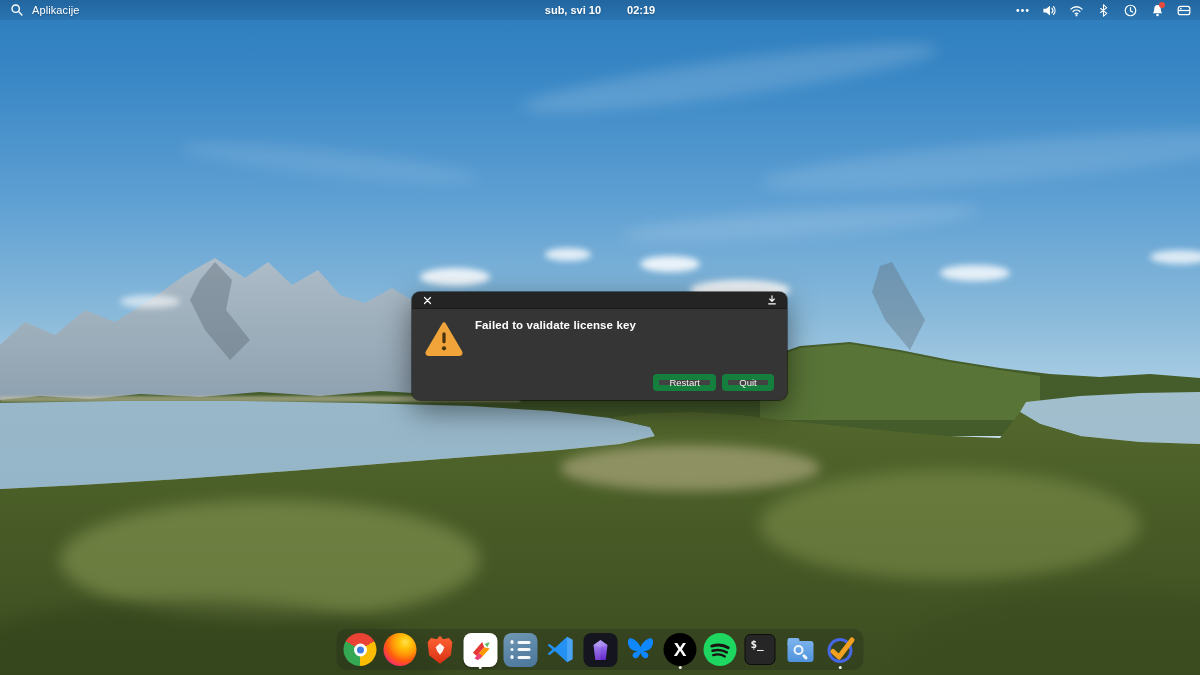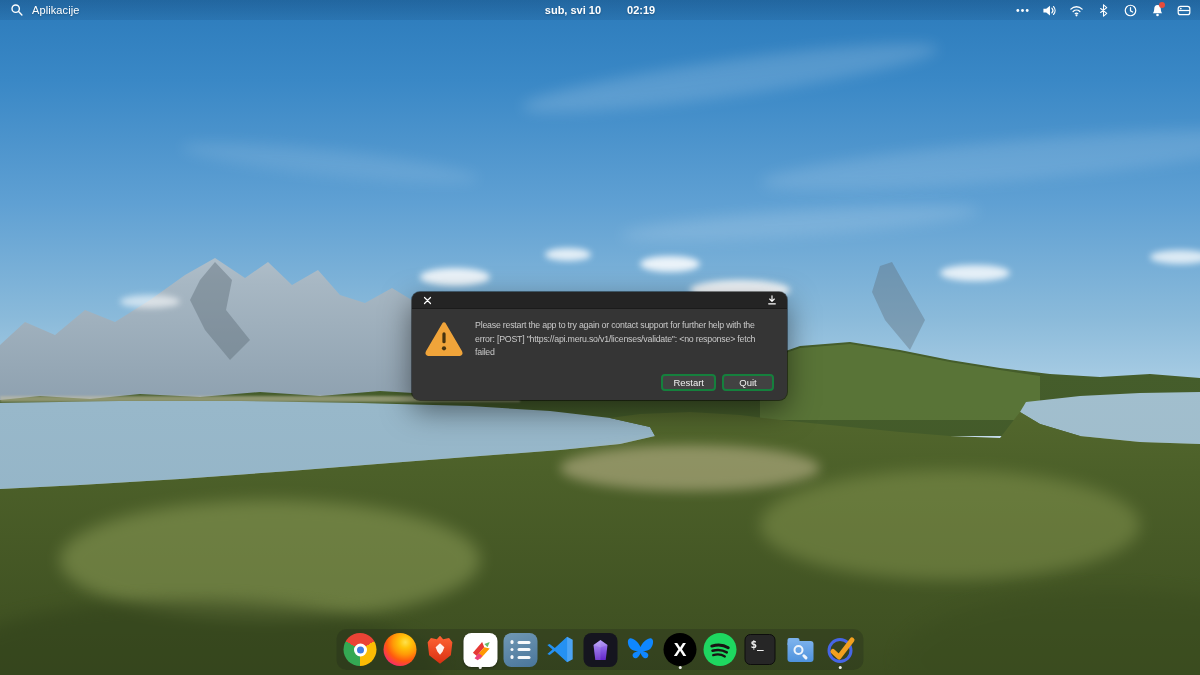--- a/index.html
+++ b/index.html
@@ -70,21 +70,21 @@
     overflow:hidden; }
   .dlg-titlebar { height:17px; background:#242424; border-bottom:1px solid #1b1b1b;
     display:flex; align-items:center; justify-content:space-between; padding:0 8px; }
   .dlg-tb-btn { width:14px; height:14px; display:flex; align-items:center; justify-content:center; cursor:pointer; }
   .dlg-body { display:flex; padding:10px 14px 0 13px; gap:12px; }
   .warn { flex:0 0 38px; padding-top:2px; }
   .dlg-texts { flex:1; min-width:0; }
   .dlg-title { color:#fff; font-size:11.5px; font-weight:bold; letter-spacing:.1px; margin-bottom:5px; }
   .dlg-msg { color:#c9c9c9; font-size:8.8px; letter-spacing:-.22px; line-height:1.55; width:298px; }
   .dlg-actions { position:absolute; right:13px; bottom:9px; display:flex; gap:6px; }
-  .btn { min-width:52px; height:17px; background:#424242; border:2px solid #15803d; border-radius:4px;
+  .btn { min-width:52px; height:17px; background:#424242; border:6px solid #15803d; border-radius:4px;
     color:#f0f0f0; font-size:9.5px; font-family:"Liberation Sans",sans-serif; display:flex; align-items:center;
     justify-content:center; padding:0 10px; cursor:pointer; }
 
   
   .dock { position:absolute; left:50%; transform:translateX(-50%); bottom:5px; height:41px; z-index:40;
     display:flex; align-items:center; gap:3px; padding:0 5px;
     background:rgba(34,40,26,.30); border-radius:10px; }
   .dock-item { position:relative; width:37px; height:41px; display:flex; align-items:center; justify-content:center; cursor:pointer; }
   .dot { display:none; position:absolute; bottom:1px; left:50%; transform:translateX(-50%);
     width:3.5px; height:3.5px; border-radius:50%; background:rgba(255,255,255,.92); }
@@ -231,21 +231,21 @@
     </div>
     <div class="dlg-body">
       <div class="warn">
         <svg width="38" height="35" viewBox="0 0 40 36">
           <path d="M20 3 L37 32 Q38.5 34.5 35.5 34.5 L4.5 34.5 Q1.5 34.5 3 32 Z" fill="#f0a43a" stroke="#f0a43a" stroke-width="4" stroke-linejoin="round"></path>
           <rect x="18.3" y="11.5" width="3.4" height="11.5" rx="1.7" fill="#463310"></rect>
           <circle cx="20" cy="28.3" r="2.2" fill="#463310"></circle>
         </svg>
       </div>
       <div class="dlg-texts">
-        <p class="dlg-msg"><span>Please restart the app to try again or contact support for further help with the error:</span> <span>[POST] "https://api.meru.so/v1/licenses/validate": &lt;no response&gt; fetch failed</span></p>
+        <div class="dlg-title">Failed to validate license key</div>
       </div>
     </div>
     <div class="dlg-actions">
       <button class="btn">Restart</button>
       <button class="btn">Quit</button>
     </div>
   </div>
 
   <div class="dock">
 

